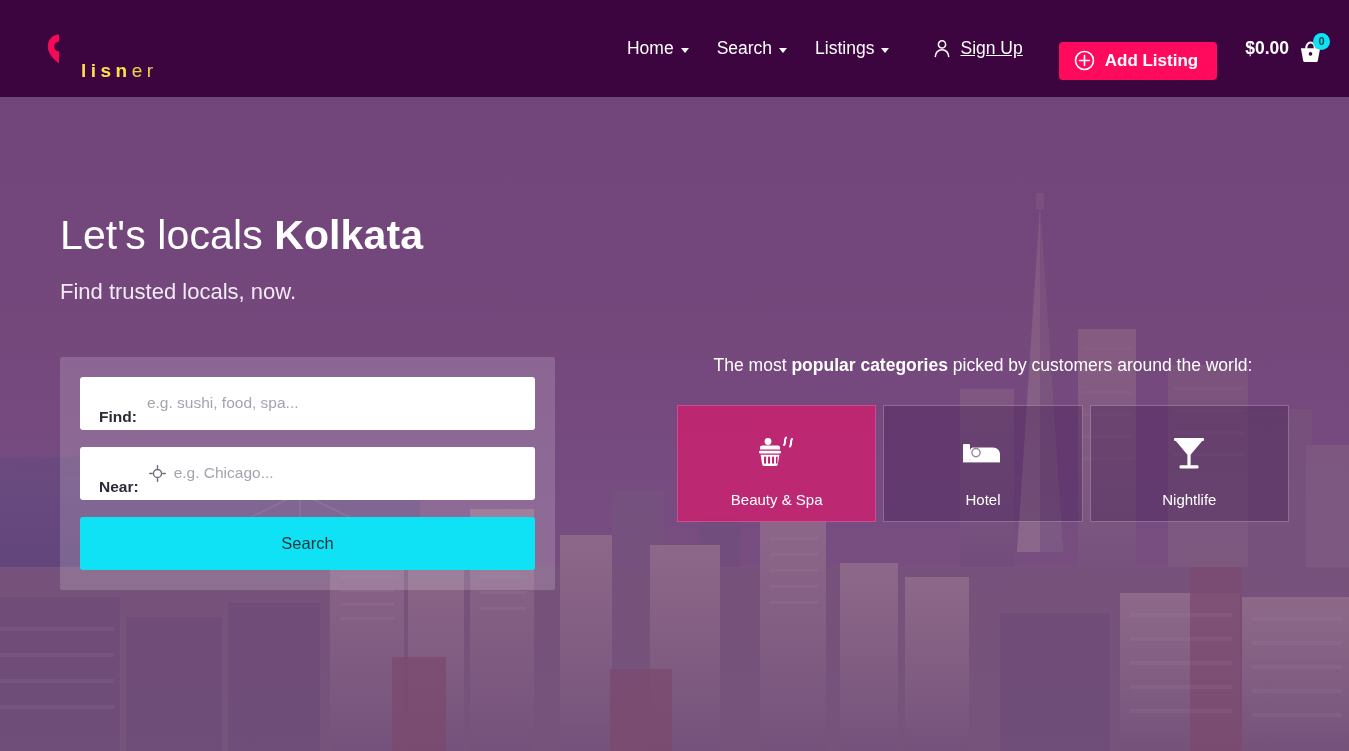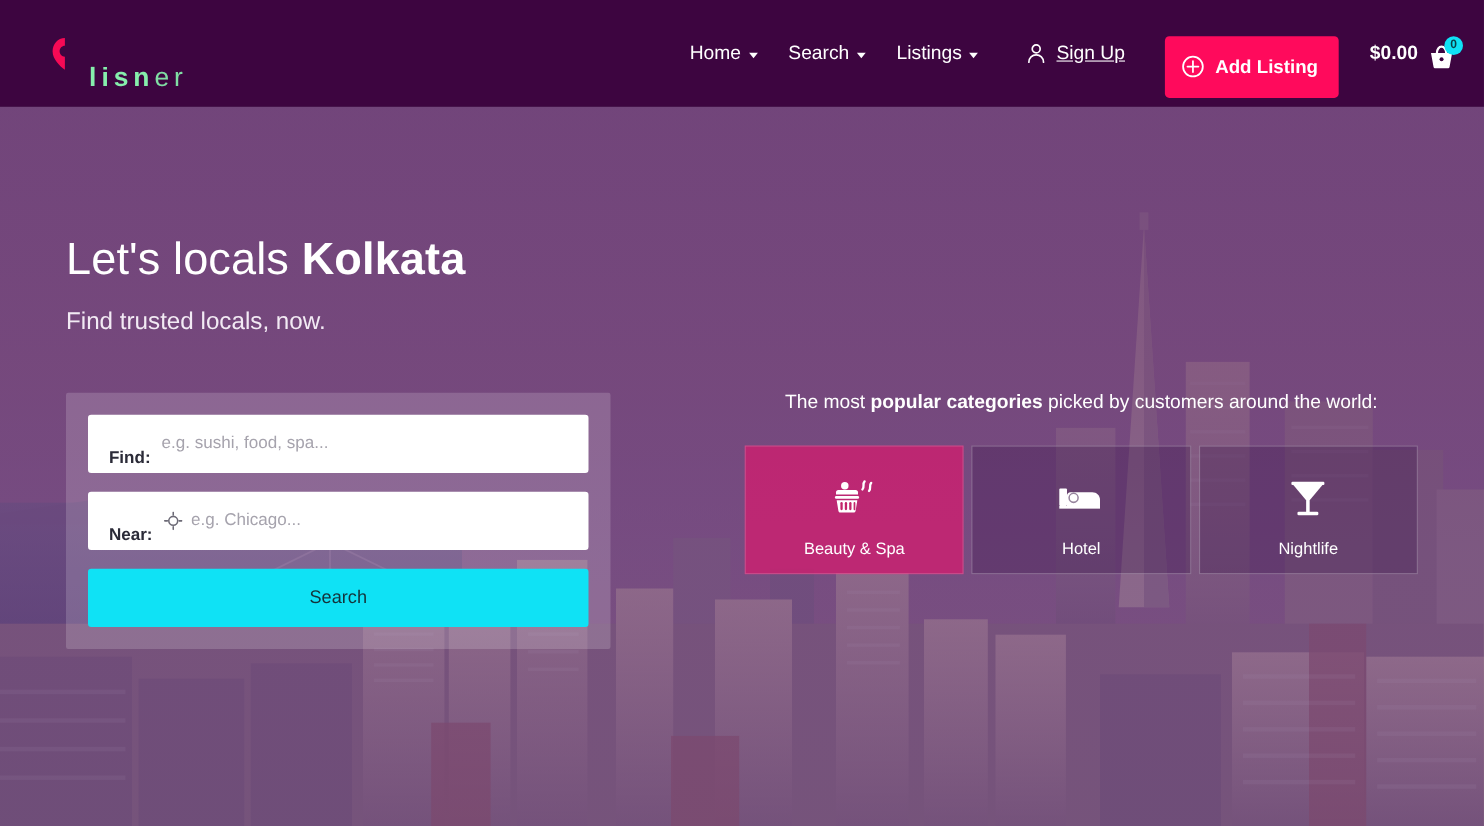--- a/index.html
+++ b/index.html
@@ -23,23 +23,23 @@
   }
   .logo {
     display: flex;
     align-items: center;
     gap: 9px;
     cursor: pointer;
     user-select: none;
   }
   .logo-mark { width: 26px; height: 32px; display: block; }
   .logo-text {
-    font-size: 24px;
+    font-size: 19px;
     letter-spacing: 4.5px;
-    color: #86efac;
+    color: #fde047;
     line-height: 1;
     position: relative;
     top: 1px;
     margin-top: 42px;
   }
   .logo-text .strong { font-weight: 700; }
   .logo-text .light { font-weight: 300; opacity: .93; }
 
   .nav {
     margin-left: auto;
@@ -80,21 +80,21 @@
   .user-icon { width: 18px; height: 19px; display: block; }
 
   .btn-add {
     background: #ff0a5c;
     color: #ffffff;
     border: none;
     border-radius: 4px;
     font-family: inherit;
     font-size: 17px;
     font-weight: 700;
-    height: 56px;
+    height: 38px;
     padding: 0 19px 0 15px;
     margin-left: 22px;
     display: flex;
     align-items: center;
     gap: 10px;
     cursor: pointer;
     white-space: nowrap;
     margin-top: 24px;
   }
   .plus-icon { width: 21px; height: 21px; display: block; }

